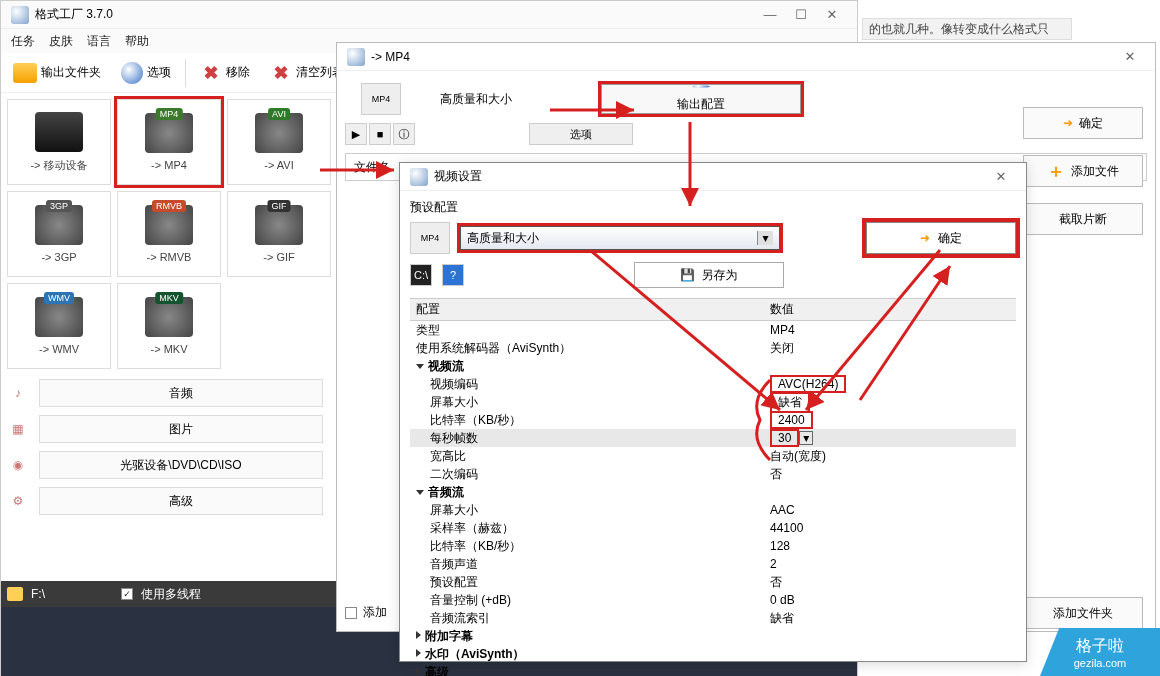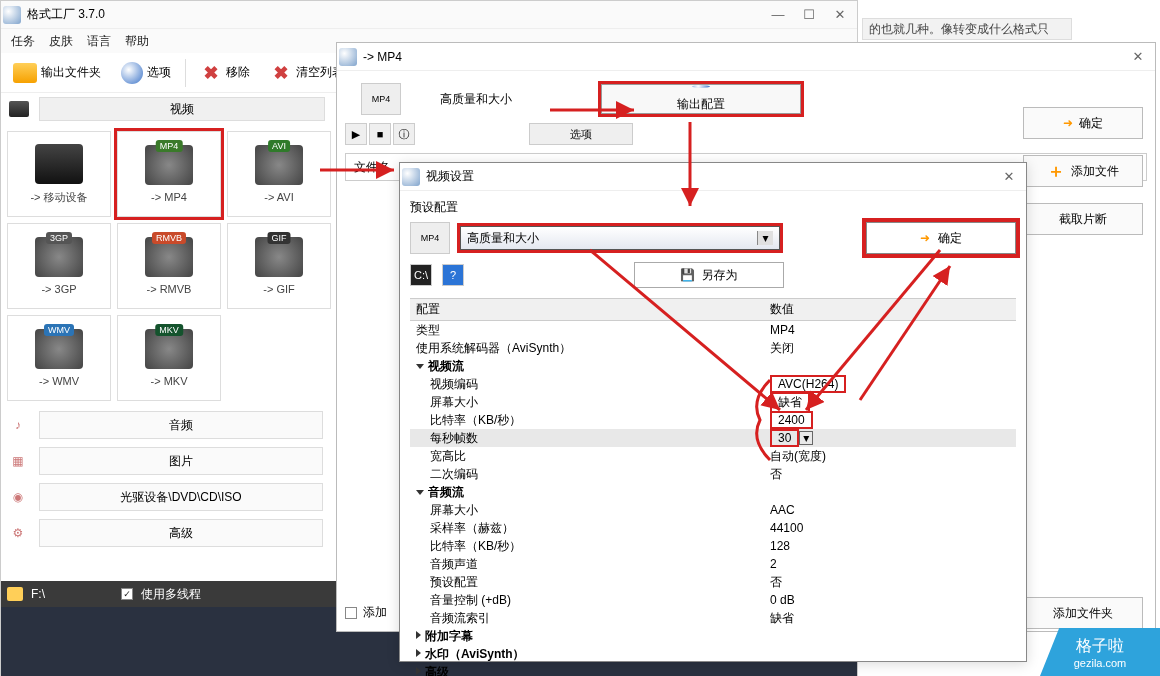--- a/index.html
+++ b/index.html
@@ -1,18 +1,18 @@
 <!DOCTYPE html>
 <html><head>
 <meta charset="utf-8">
 <style>
   * { box-sizing: border-box; margin: 0; padding: 0; }
   body { font-family: "Microsoft YaHei", sans-serif; font-size: 12px; background: #fff; width: 1160px; height: 676px; position: relative; overflow: hidden; }
   .main-window { position: absolute; left: 0; top: 0; width: 858px; height: 676px; border: 1px solid #ccc; background: #fff; }
-  .titlebar { height: 28px; display: flex; align-items: center; padding: 0 2px; background: #fafafa; border-bottom: 1px solid #eee; }
+  .titlebar { height: 28px; display: flex; align-items: center; padding: 0 10px; background: #fafafa; border-bottom: 1px solid #eee; }
   .titlebar .app-icon { width: 18px; height: 18px; background: radial-gradient(circle at 30% 30%,#fff,#7fa3cc); border-radius: 3px; margin-right: 6px; }
   .titlebar .title { flex: 1; }
   .win-btns { display: flex; gap: 1px; }
   .win-btn { width: 30px; height: 18px; display:flex;align-items:center;justify-content:center;color:#666; font-size:13px;}
   .menubar { height: 24px; display: flex; align-items: center; gap: 14px; padding: 0 10px; color: #222; background:#fafafa;}
   .toolbar { height: 40px; display: flex; align-items: center; gap: 8px; padding: 4px 6px; border-bottom: 1px solid #eee;}
   .toolbtn { display: flex; align-items: center; gap: 4px; padding: 4px 6px; }
   .folder-icon { width: 24px; height: 20px; background: linear-gradient(#ffcf58,#f6a100); border-radius: 3px; position:relative;}
   .options-icon { width:22px;height:22px;border-radius:50%;background:radial-gradient(circle at 35% 35%,#fff,#3a73c8);}
   .del-icon,.clear-icon{width:22px;height:22px;display:flex;align-items:center;justify-content:center;color:#d04040;font-size:18px;font-weight:bold;}
@@ -103,26 +103,20 @@
         <span class="del-icon">✖</span>
         <span>移除</span>
       </div>
     <div class="toolbtn">
         <span class="clear-icon">✖</span>
         <span>清空列表</span>
       </div>
   </div>
 
   <div class="left-pane">
-    <div style="display:flex;align-items:center;gap:6px;padding:4px 8px;">
-      <span style="width:20px;height:16px;background:linear-gradient(#555,#222);border-radius:2px;"></span>
-      <div class="cat-header" style="flex:1">
-          <span>视频</span>
-        </div>
-    </div>
     <div class="format-grid" id="fmtgrid">
         <div class="fmt-card">
           <div class="fmt-icon" style="background: linear-gradient(rgb(68, 68, 68), rgb(17, 17, 17));"></div>
           <span class="fmt-label">-&gt; 移动设备</span>
         </div>
         <div class="fmt-card highlight">
           <span class="badge" style="background: rgb(58, 122, 42);">MP4</span>
           <div class="fmt-icon" style="background: radial-gradient(circle, rgb(136, 136, 136), rgb(68, 68, 68));"></div>
           <span class="fmt-label">-&gt; MP4</span>
         </div>

